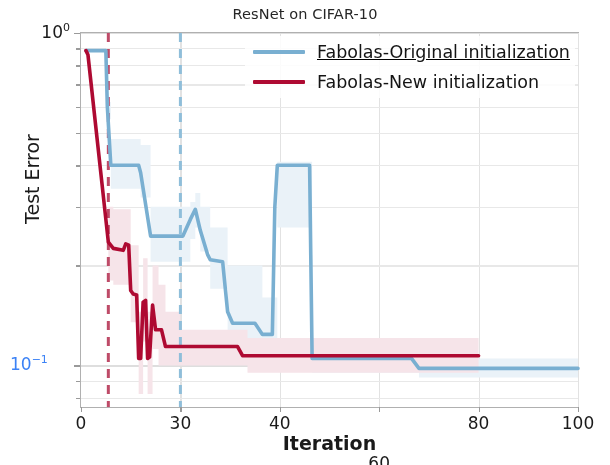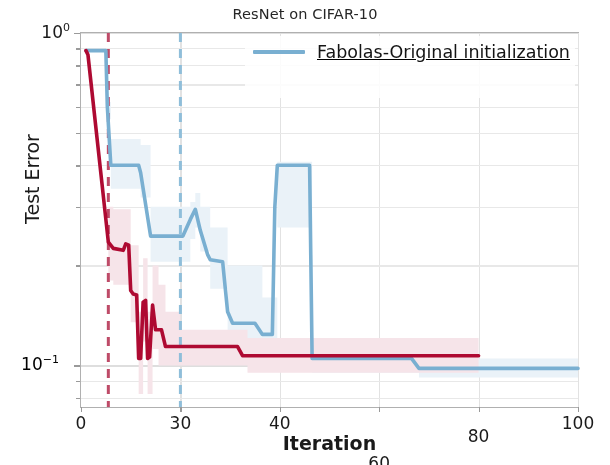--- a/index.html
+++ b/index.html
@@ -76,39 +76,39 @@
   <div id="ticks-x">
       <div class="xtick" style="left: 81px;"></div>
       <div class="xticklabel" style="left: 51px;">0</div>
       <div class="xtick" style="left: 180.4px;"></div>
       <div class="xticklabel" style="left: 150.4px;">30</div>
       <div class="xtick" style="left: 279.8px;"></div>
       <div class="xticklabel" style="left: 249.8px;">40</div>
       <div class="xtick" style="left: 379.2px;"></div>
       <div class="xticklabel" style="left: 349.2px; margin-top: 40px;">60</div>
       <div class="xtick" style="left: 478.6px;"></div>
-      <div class="xticklabel" style="left: 448.6px; margin-top: 13px;">80</div>
+      <div class="xticklabel" style="left: 448.6px;">80</div>
       <div class="xtick" style="left: 578px;"></div>
       <div class="xticklabel" style="left: 548px;">100</div>
     </div>
   <div id="ticks-y">
       <div class="ytick" style="top: 33px;"></div>
       <div class="ytick minor" style="top: 48.2127px;"></div>
       <div class="ytick minor" style="top: 65.2189px;"></div>
       <div class="ytick minor" style="top: 84.4991px;"></div>
       <div class="ytick minor" style="top: 106.756px;"></div>
       <div class="ytick minor" style="top: 133.081px;"></div>
       <div class="ytick minor" style="top: 165.3px;"></div>
       <div class="ytick minor" style="top: 206.838px;"></div>
       <div class="ytick minor" style="top: 265.381px;"></div>
       <div class="ytick" style="top: 365.463px;"></div>
       <div class="ytick minor" style="top: 380.675px;"></div>
       <div class="ytick minor" style="top: 397.681px;"></div>
       <div style="position: absolute; left: 10px; width: 60px; text-align: right; font-size: 17px; color: rgb(26, 26, 26); top: 21px;">10<sup style="font-size:11px">0</sup></div>
-      <div style="position: absolute; left: 10px; width: 60px; text-align: center; font-size: 17px; color: #000000; top: 353.463px;">10<sup style="font-size:11px">−1</sup></div>
+      <div style="position: absolute; left: 10px; width: 60px; text-align: left; font-size: 17px; color: #3b82f6; top: 353.463px;">10<sup style="font-size:11px">−1</sup></div>
     </div>
 
   <div id="plot">
     <div id="grid">
         <div class="gridv" style="left: 99.4px;"></div>
         <div class="gridv" style="left: 198.8px;"></div>
         <div class="gridv" style="left: 298.2px;"></div>
         <div class="gridv" style="left: 397.6px;"></div>
         <div class="gridv" style="left: 497px;"></div>
         <div class="gridh major" style="top: 0px;"></div>
@@ -132,15 +132,19 @@
         <path d="M4.97,17.63937547287309 L24.85,17.63937547287309 L26.340999999999998,73.75640082114771 L29.82,132.30014968820834 L57.651999999999994,132.30014968820834 L59.64,139.70621665954414 L69.58000000000001,203.0794006938096 L101.88499999999999,203.0794006938096 L109.34,186.40088182908312 L114.31,176.26432406621782 L119.28,197.30316442555255 L126.735,221.93921132480057 L129.22,226.71840201084018 L141.64499999999998,228.816065789701 L146.61499999999998,278.8137317679823 L151.585,290.2049638683882 L164.01000000000002,290.2049638683882 L173.95,290.2049638683882 L181.405,301.40333754671286 L191.345,301.40333754671286 L193.83,173.83760054743183 L196.315,132.30014968820834 L228.62,132.30014968820834 L231.10500000000002,325.41790075747866 L330.505,325.41790075747866 L337.96000000000004,335.3795503820179 L497,335.3795503820179 " fill="none" stroke="#79AFD1" stroke-width="3.6" stroke-linejoin="round" stroke-linecap="round"></path>
         <path d="M4.97,17.63937547287309 L6.957999999999999,21.77681187223234 L27.335,209.09638174569653 L32.305,215.37505140665527 L42.245000000000005,217.313156352427 L44.73,210.9514820036224 L47.712,212.2015906831908 L49.7,257.55565099311883 L52.184999999999995,261.0350157516252 L55.663999999999994,261.91811728456213 L57.651999999999994,325.41790075747866 L59.64,325.41790075747866 L62.125,269.18438758478857 L64.61,267.3332513250106 L66.598,325.41790075747866 L68.58600000000001,324.04929666663804 L71.56800000000001,272.00636634775253 L74.55,296.81924933834097 L77.532,296.81924933834097 L80.514,296.81924933834097 L84.49000000000001,313.543817206976 L91.945,313.543817206976 L94.43,313.543817206976 L99.4,313.543817206976 L156.555,313.543817206976 L161.525,322.69354350816593 L166.495,322.69354350816593 L397.6,322.69354350816593 " fill="none" stroke="#AE0A32" stroke-width="3.6" stroke-linejoin="round" stroke-linecap="round"></path>
       </svg>
   </div>
 
   <div id="legend">
     <div class="legrow" style="top:2px;text-decoration:underline;">
       <div class="legline" style="background: rgb(121, 175, 209);"></div>
       <div class="legtext">Fabolas-Original initialization</div>
     </div>
+    <div class="legrow" style="top:32px;">
+      <div class="legline" style="background: rgb(174, 10, 50);"></div>
+      <div class="legtext">Fabolas-New initialization</div>
+    </div>
   </div>
 
 </div>
 
 </body></html>

